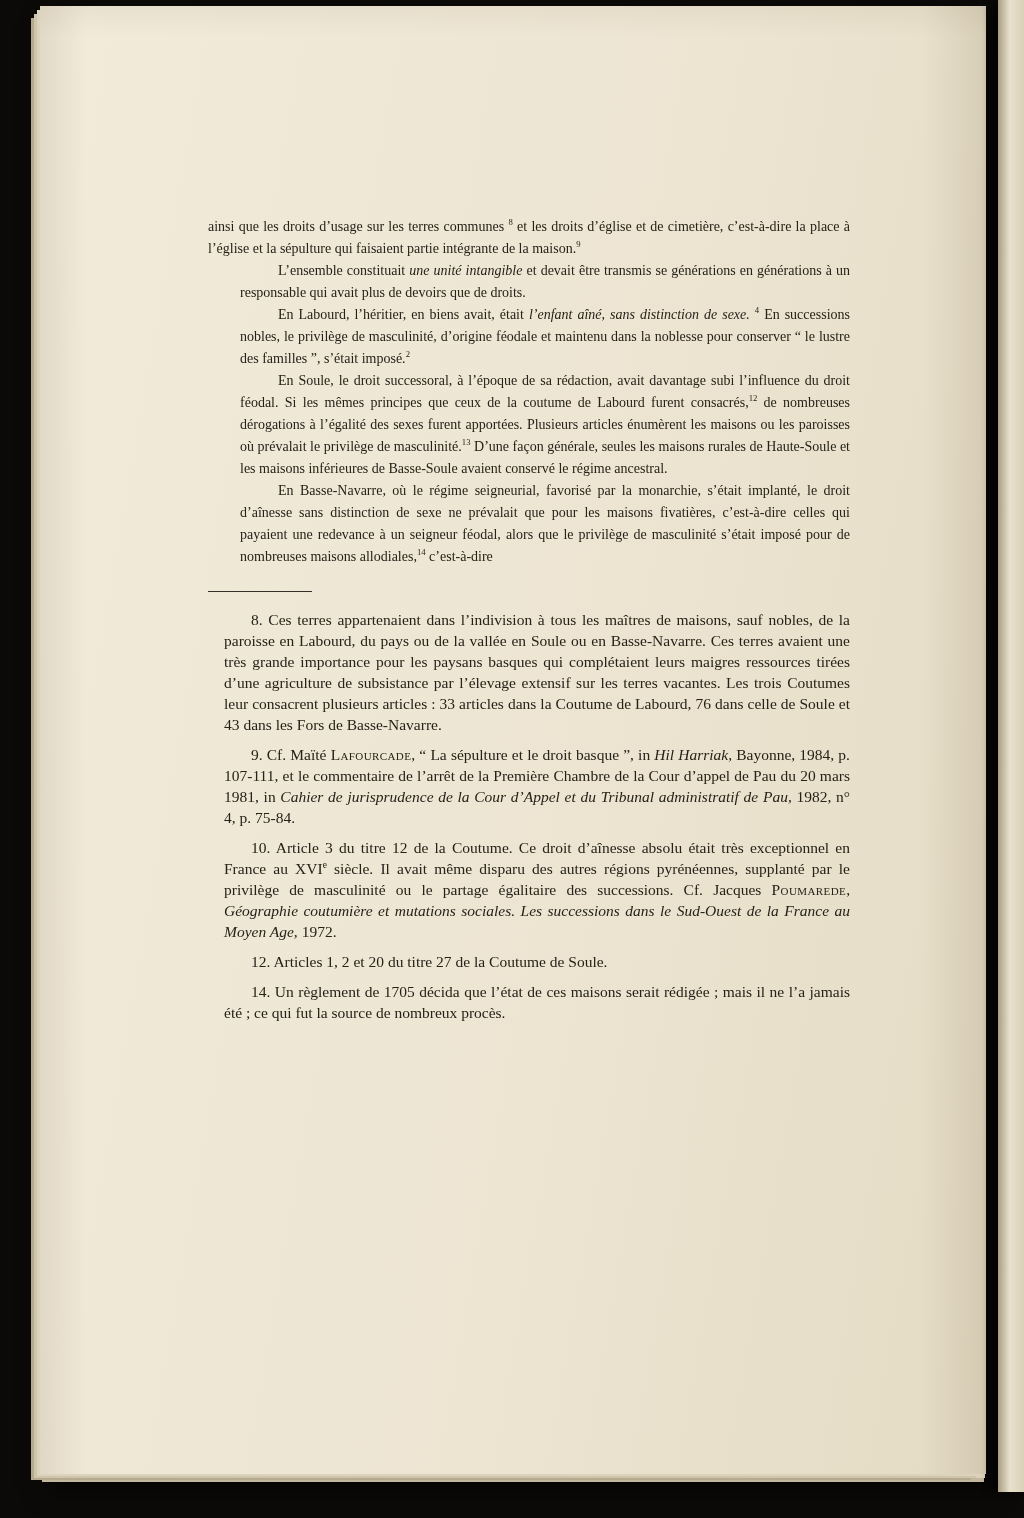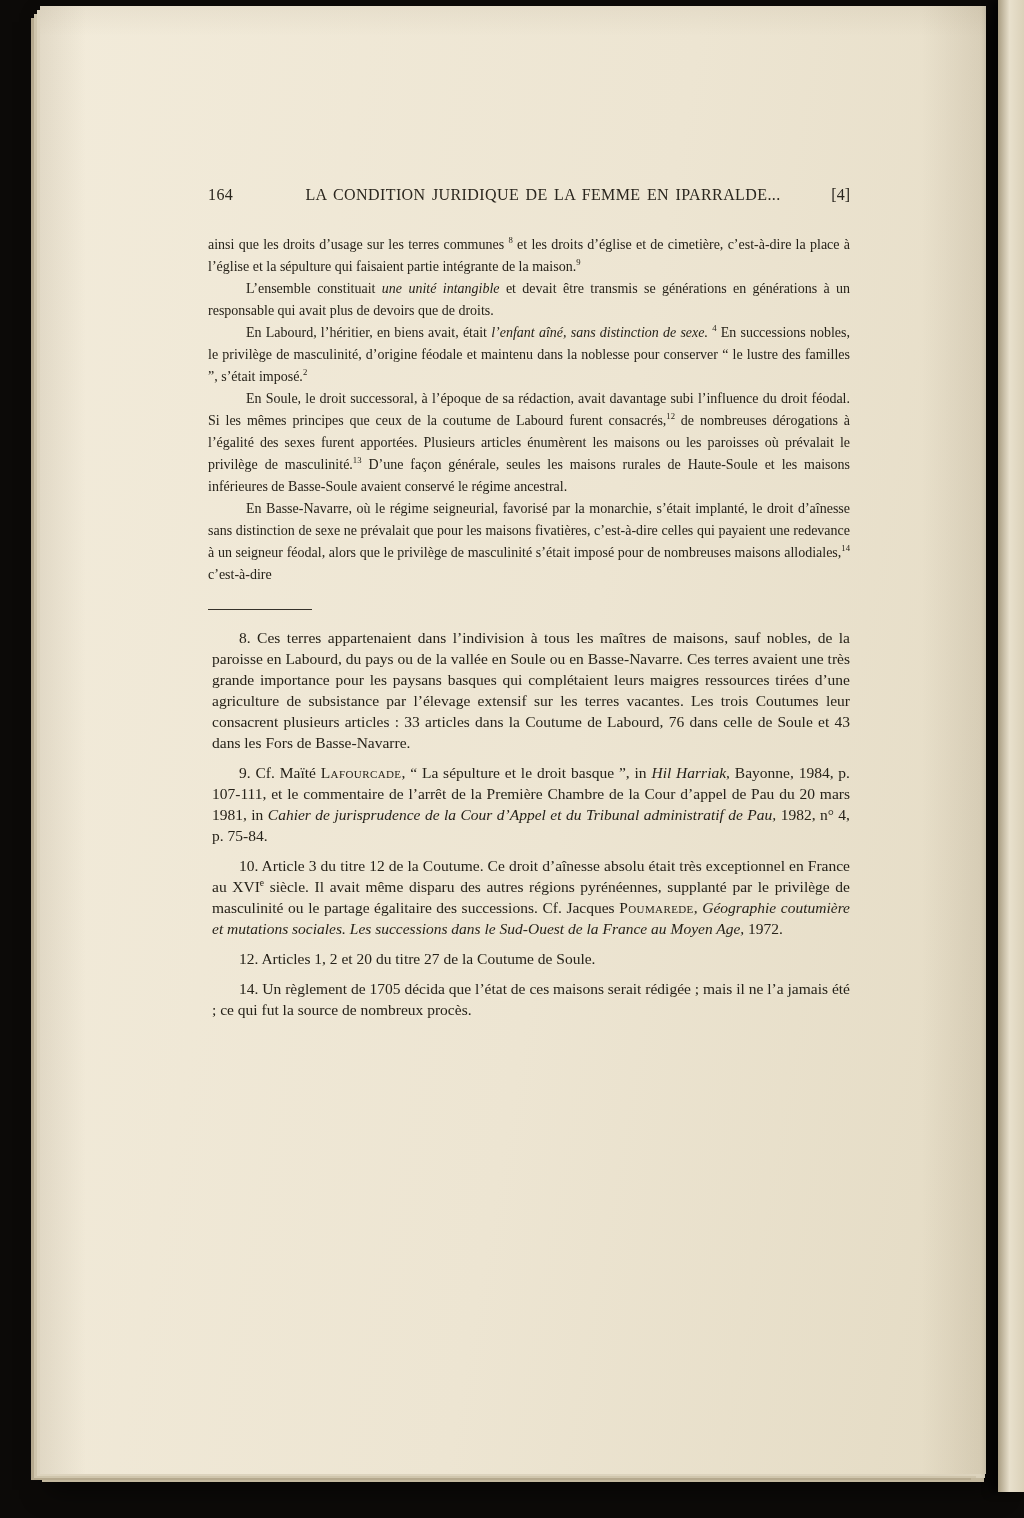--- a/index.html
+++ b/index.html
@@ -62,56 +62,51 @@
   .page-header .title { flex: 1; text-align: center; }
   .page-header .marker{ width: 44px; text-align: right; letter-spacing: 0; }
 
   .body-text {
     margin-top: 30px;
     font-size: 14px;
     line-height: 22px;
     text-align: justify;
   }
   p.para { margin: 0; }
-  p.para.indent { text-indent: 38px; }
+  p.para.indent { text-indent: 38px; margin-left: 32px; }
 
   sup {
     font-size: 0.62em;
     vertical-align: super;
     line-height: 0;
   }
   .sc { font-variant: small-caps; letter-spacing: 0.4px; }
   em { font-style: italic; }
 
   .fn-rule {
     width: 104px; height: 1px;
     background: #35312a;
     margin: 23px 0 17px 0;
   }
 
   .footnotes {
     font-size: 15.5px;
     line-height: 21px;
     text-align: justify;
   }
-  p.footnote { margin: 0 0 9px 4px; text-indent: 27px; }
+  p.footnote { margin: 0 0 9px 16px; text-indent: 27px; }
 </style>
 </head>
 <body>
 
 <div class="scene">
 
   <div class="page">
     <div class="content">
 
-      <div class="page-header">
-        <span class="pnum">164</span>
-        <span class="title">LA CONDITION JURIDIQUE DE LA FEMME EN IPARRALDE...</span>
-        <span class="marker">[4]</span>
-      </div>
 
       <div class="body-text" id="body-paragraphs">
           <p class="para"><span>ainsi que les droits d’usage sur les terres communes </span><sup>8</sup><span> et les droits d’église et de cimetière, c’est-à-dire la place à l’église et la sépulture qui faisaient partie intégrante de la maison.</span><sup>9</sup></p>
           <p class="para indent"><span>L’ensemble constituait </span><em>une unité intangible</em><span> et devait être transmis se générations en générations à un responsable qui avait plus de devoirs que de droits.</span></p>
           <p class="para indent"><span>En Labourd, l’héritier, en biens avait, était </span><em>l’enfant aîné, sans distinction de sexe.</em><span> </span><sup>4</sup><span> En successions nobles, le privilège de masculinité, d’origine féodale et maintenu dans la noblesse pour conserver “ le lustre des familles ”, s’était imposé.</span><sup>2</sup></p>
           <p class="para indent"><span>En Soule, le droit successoral, à l’époque de sa rédaction, avait davantage subi l’influence du droit féodal. Si les mêmes principes que ceux de la coutume de Labourd furent consacrés,</span><sup>12</sup><span> de nombreuses dérogations à l’égalité des sexes furent apportées. Plusieurs articles énumèrent les maisons ou les paroisses où prévalait le privilège de masculinité.</span><sup>13</sup><span> D’une façon générale, seules les maisons rurales de Haute-Soule et les maisons inférieures de Basse-Soule avaient conservé le régime ancestral.</span></p>
           <p class="para indent"><span>En Basse-Navarre, où le régime seigneurial, favorisé par la monarchie, s’était implanté, le droit d’aînesse sans distinction de sexe ne prévalait que pour les maisons fivatières, c’est-à-dire celles qui payaient une redevance à un seigneur féodal, alors que le privilège de masculinité s’était imposé pour de nombreuses maisons allodiales,</span><sup>14</sup><span> c’est-à-dire</span></p>
         </div>
 
       <div class="fn-rule"></div>

